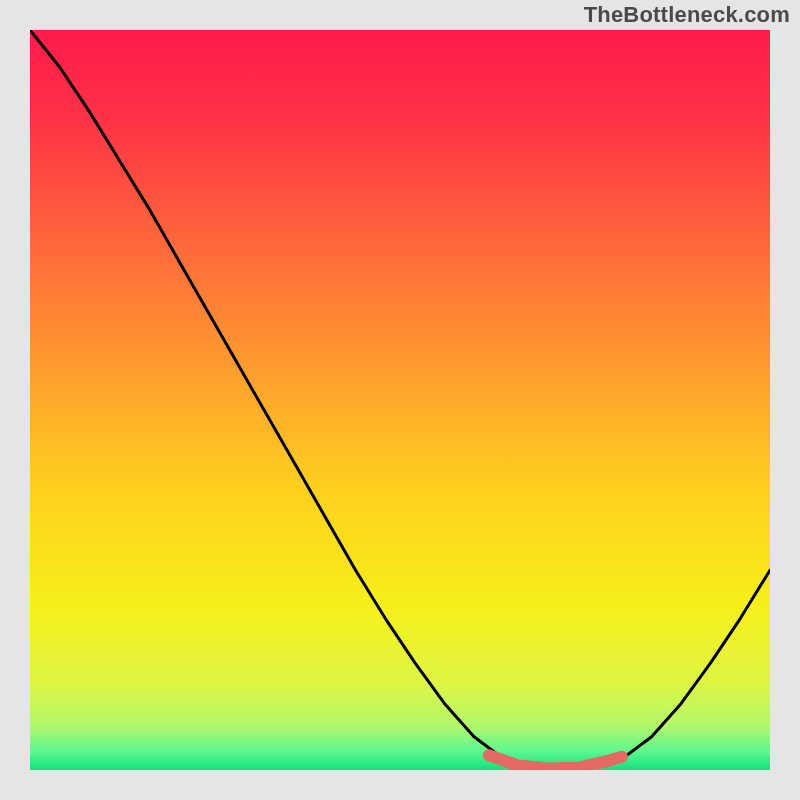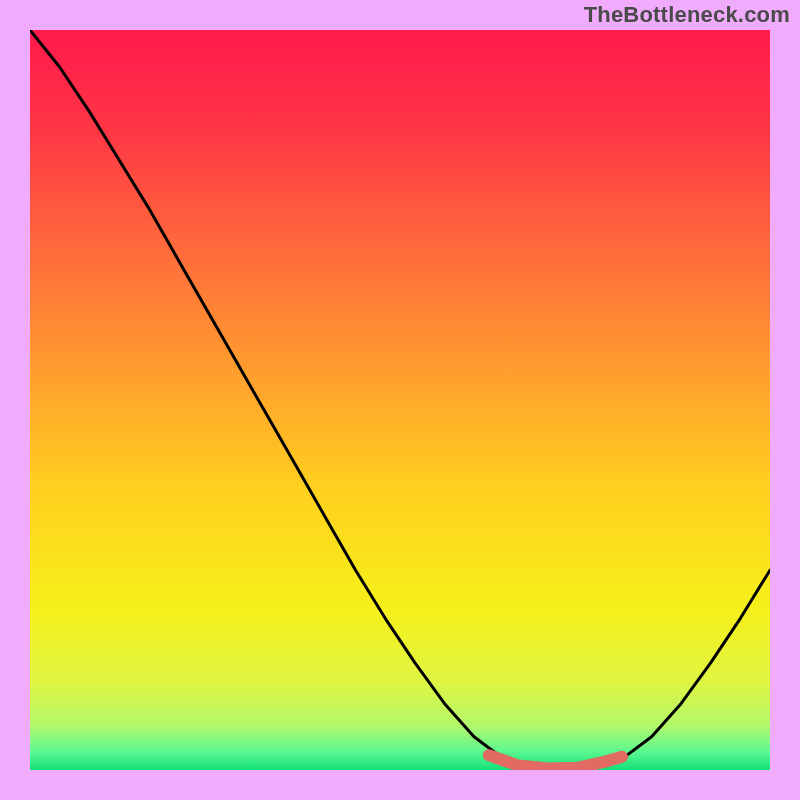--- a/index.html
+++ b/index.html
@@ -1,17 +1,17 @@
 <!DOCTYPE html>
 <html><head>
 <meta charset="utf-8">
 <style>
   * { margin: 0; padding: 0; box-sizing: border-box; }
   html, body { width: 800px; height: 800px; background: #000; overflow: hidden; }
-  .wrap { position: relative; width: 800px; height: 800px; background: #f0abfc; }
+  .wrap { position: relative; width: 800px; height: 800px; background: #e5e5e5; }
   .attribution {
     position: absolute;
     top: 2px;
     right: 10px;
     font-family: Arial, Helvetica, sans-serif;
     font-size: 22px;
     font-weight: 600;
     color: #4a4a4a;
     letter-spacing: 0.2px;
   }

